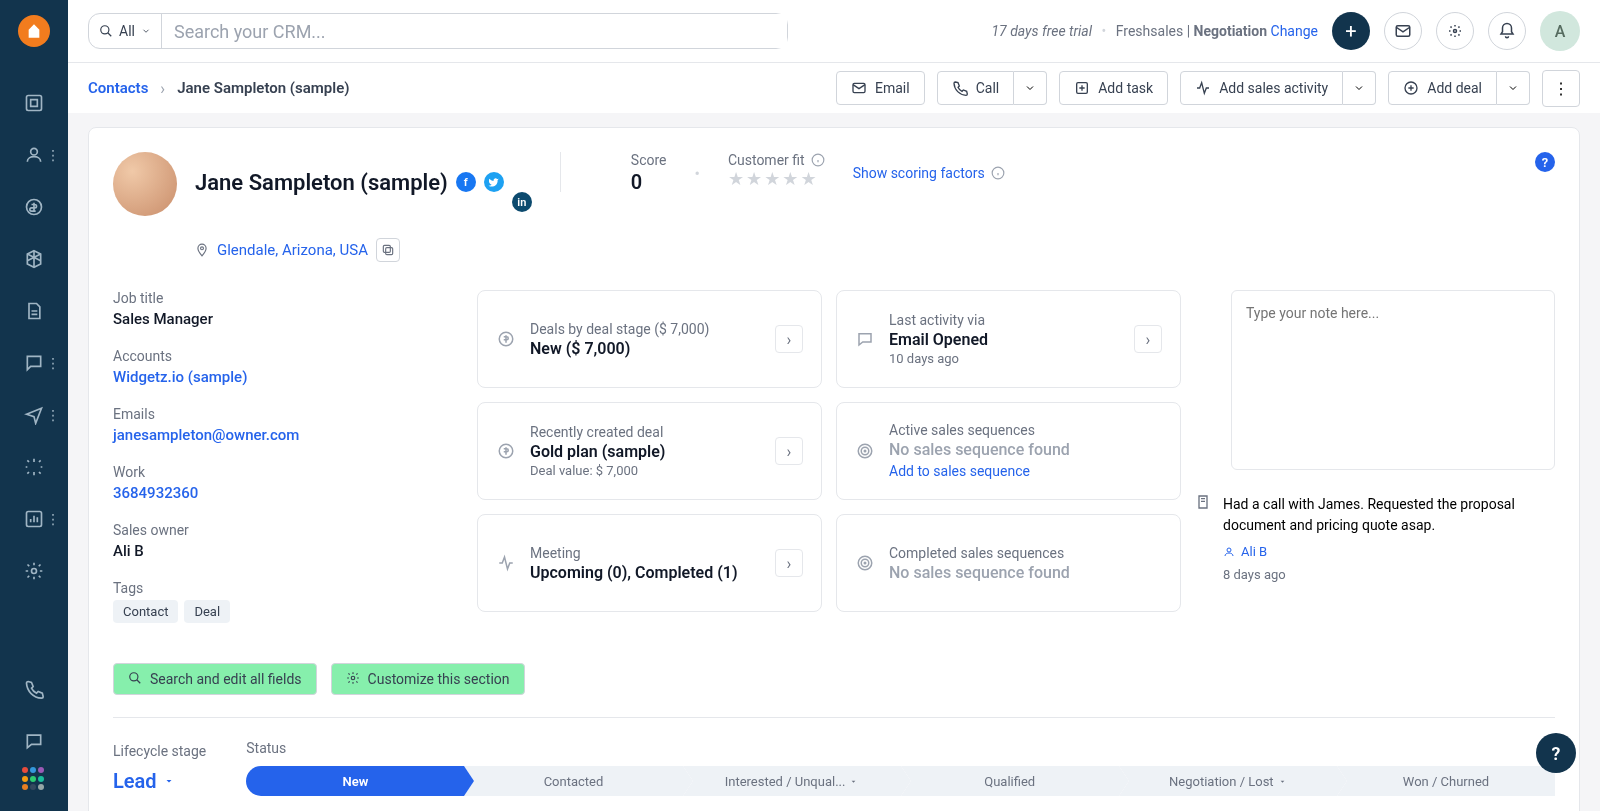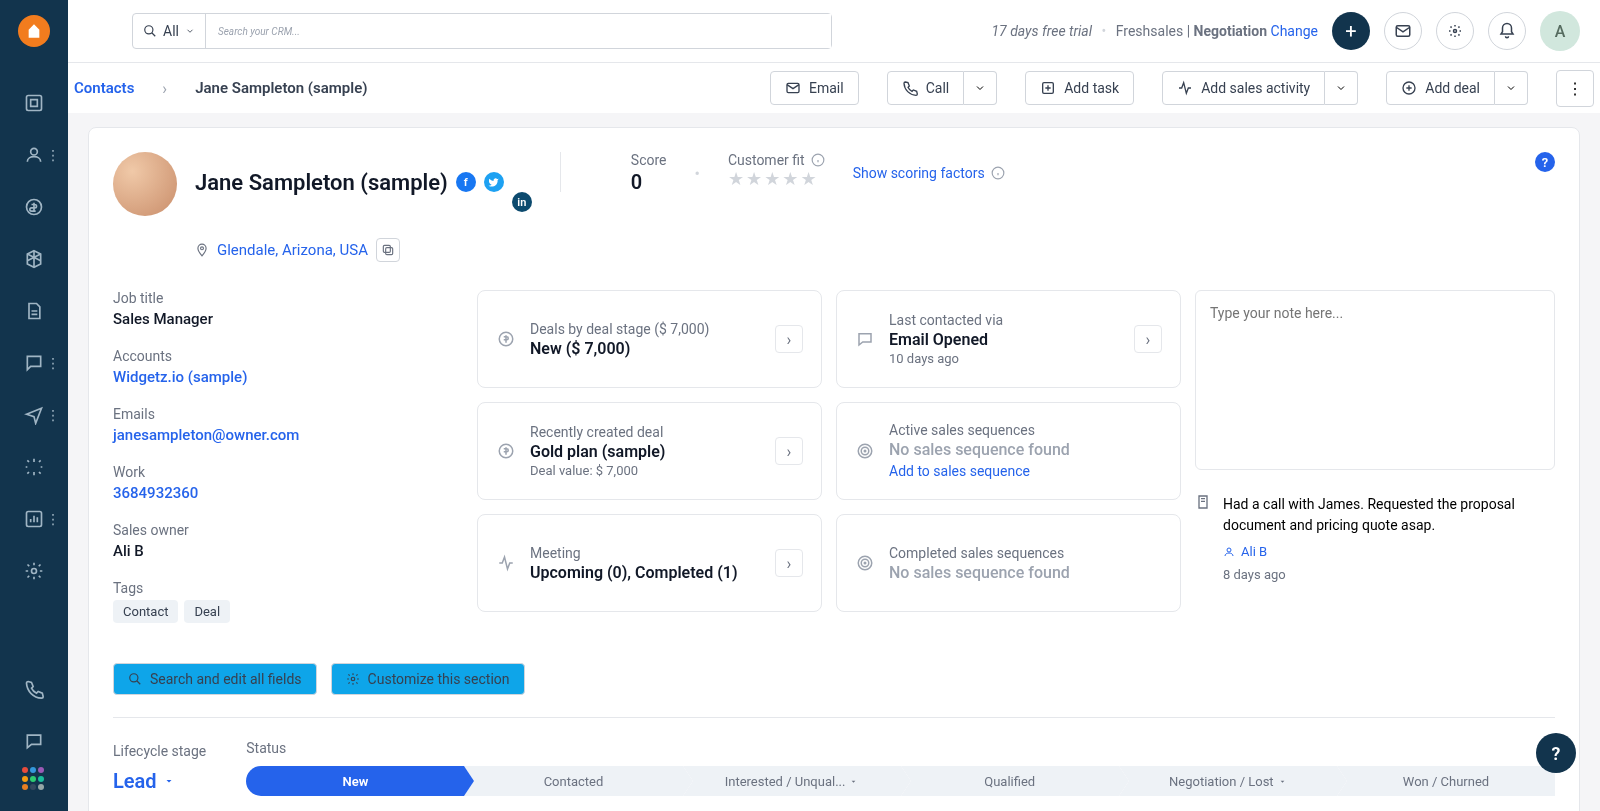--- a/index.html
+++ b/index.html
@@ -13,35 +13,35 @@
 .nav-icon .more-dots { position: absolute; right: -8px; font-size: 14px; color: #a0b5c4; }
 .nav-spacer { flex: 1; }
 .app-grid { width: 24px; height: 24px; display: grid; grid-template-columns: repeat(3,6px); grid-gap: 2px; margin-bottom: 20px; }
 .app-grid div { width: 6px; height: 6px; border-radius: 50%; }
 
 
 .main { flex: 1; display: flex; flex-direction: column; background: #f5f5f7; }
 
 
 .topbar { height: 63px; background: #fff; border-bottom: 1px solid #e5e7eb; display: flex; align-items: center; padding: 0 20px; gap: 14px; }
-.search-group { display: flex; border: 1px solid #d1d5db; border-radius: 4px; height: 36px; width: 700px; margin-left: 44px; }
+.search-group { display: flex; border: 1px solid #d1d5db; border-radius: 12px; height: 36px; width: 700px; }
 .search-all { display: flex; align-items: center; gap: 6px; padding: 0 10px; border-right: 1px solid #d1d5db; font-size: 14px; color: #374151; cursor: pointer; }
-.search-input { flex: 1; border: none; outline: none; padding: 0 12px; font-size: 10px; color: #6d28d9; font-style: italic; }
+.search-input { flex: 1; border: none; outline: none; padding: 0 12px; font-size: 18px; color: #6d28d9; }
 .search-input::placeholder { color: #9ca3af; }
 .trial-info { font-size: 14px; color: #6b7280; }
 .trial-info i { font-style: italic; }
 .trial-divider { color: #d1d5db; margin: 0 6px; }
 .trial-change { color: #2563eb; cursor: pointer; }
 .spacer { flex: 1; }
 .round-btn { width: 38px; height: 38px; border-radius: 50%; border: 1px solid #d1d5db; display: flex; align-items: center; justify-content: center; cursor: pointer; color: #374151; }
 .round-btn.plus { background: #12344d; border: none; color: #fff; font-size: 20px; }
 .avatar-top { width: 40px; height: 40px; border-radius: 50%; background: #d1e7dd; color: #556b5f; display: flex; align-items: center; justify-content: center; font-weight: 500; }
 
 
-.crumbbar { height: 50px; background: #fff; display: flex; align-items: center; padding: 0 6px; gap: 28px; }
+.crumbbar { height: 50px; background: #fff; display: flex; align-items: center; padding: 0 20px; gap: 12px; }
 .crumb-link { color: #2563eb; font-size: 15px; font-weight: 600; cursor: pointer; }
 .crumb-current { font-size: 15px; font-weight: 600; color: #374151; }
 .crumb-chev { color: #9ca3af; }
 .action-btn { display: flex; align-items: center; gap: 8px; border: 1px solid #d1d5db; background: #fff; padding: 8px 14px; border-radius: 4px; font-size: 14px; color: #374151; cursor: pointer; }
 .action-btn.split { border-radius: 4px 0 0 4px; text-align: center; }
 .split-chev { border: 1px solid #d1d5db; border-left: none; padding: 8px 10px; border-radius: 0 4px 4px 0; cursor: pointer; display: flex; align-items: center; }
 .more-vert { border: 1px solid #d1d5db; padding: 8px 10px; border-radius: 4px; cursor: pointer; }
 
 
 .content { padding: 14px 20px; overflow-y: auto; flex: 1; }
@@ -77,29 +77,29 @@
 .info-icon { color: #9ca3af; flex-shrink: 0; width: 20px; display: flex; justify-content: center; }
 .info-body { flex: 1; }
 .info-title { font-size: 14px; color: #6b7280; }
 .info-value { font-size: 16px; font-weight: 600; color: #111827; margin-top: 2px; }
 .info-sub { font-size: 13px; color: #6b7280; margin-top: 2px; }
 .info-sub.muted { color: #9ca3af; }
 .info-link { color: #2563eb; font-size: 14px; cursor: pointer; margin-top: 4px; display: inline-block; }
 .chev-btn { width: 28px; height: 28px; border: 1px solid #e5e7eb; border-radius: 4px; display: flex; align-items: center; justify-content: center; cursor: pointer; color: #6b7280; }
 
 .notes-col { display: flex; flex-direction: column; }
-.note-input { border: 1px solid #e5e7eb; border-radius: 6px; padding: 14px; min-height: 180px; font-size: 14px; color: #374151; resize: none; outline: none; }
+.note-input { border: 1px solid #e5e7eb; border-radius: 6px; padding: 14px; min-height: 180px; font-size: 14px; color: #374151; resize: none; outline: none; margin-left: 36px; }
 .note-item { display: flex; gap: 12px; margin-top: 24px; }
 .note-icon { color: #6b7280; }
 .note-text { font-size: 14px; color: #000000; line-height: 1.5; }
 .note-meta { font-size: 13px; color: #6b7280; margin-top: 8px; display: flex; align-items: center; gap: 6px; }
 .note-meta .author { color: #2563eb; }
 
 .actions-row { display: flex; gap: 14px; margin-top: 20px; }
-.small-btn { display: flex; align-items: center; gap: 8px; border: 1px solid #d1d5db; padding: 7px 14px; border-radius: 4px; font-size: 14px; color: #374151; cursor: pointer; background: #0ea5e9; }
+.small-btn { display: flex; align-items: flex-start; gap: 8px; border: 1px solid #d1d5db; padding: 7px 14px; border-radius: 4px; font-size: 14px; color: #374151; cursor: pointer; background: #86efac; }
 
 
 .lifecycle { border-top: 1px solid #e5e7eb; margin-top: 22px; padding-top: 22px; display: flex; align-items: center; gap: 40px; }
 .lc-col .lc-label { font-size: 14px; color: #6b7280; margin-bottom: 10px; }
 .lc-value { font-size: 20px; font-weight: 600; color: #2563eb; display: flex; align-items: center; gap: 6px; cursor: pointer; }
 .pipeline { display: flex; flex: 1; }
 .stage { flex: 1; height: 30px; display: flex; align-items: center; justify-content: center; font-size: 13px; color: #6b7280; position: relative; background: #eef2f6; cursor: pointer; gap: 4px; }
 .stage.active { background: #2563eb; color: #fff; font-weight: 600; }
 .stage:not(:last-child)::after { content: ''; position: absolute; right: -10px; top: 0; border-top: 15px solid transparent; border-bottom: 15px solid transparent; border-left: 10px solid #eef2f6; z-index: 2; }
 .stage.active::after { border-left-color: #2563eb; }
@@ -446,21 +446,21 @@
           </div>
 
           <div>
             <div class="info-card">
               <div class="info-icon">
                   <svg width="18" height="18" viewBox="0 0 24 24" fill="none" stroke="currentColor" stroke-width="2">
                     <path d="M4 5h16v11H9l-5 4V5z"></path>
                   </svg>
                 </div>
               <div class="info-body">
-                  <div class="info-title">Last contacted via</div>
+                  <div class="info-title">Last activity via</div>
                   <div class="info-value">Email Opened</div>
                   <div class="info-sub">10 days ago</div>
                 </div>
               <div class="chev-btn">›</div>
             </div>
             <div class="info-card">
               <div class="info-icon">
                   <svg width="18" height="18" viewBox="0 0 24 24" fill="none" stroke="currentColor" stroke-width="2">
                     <circle cx="12" cy="12" r="9"></circle>
                     <circle cx="12" cy="12" r="5"></circle>

